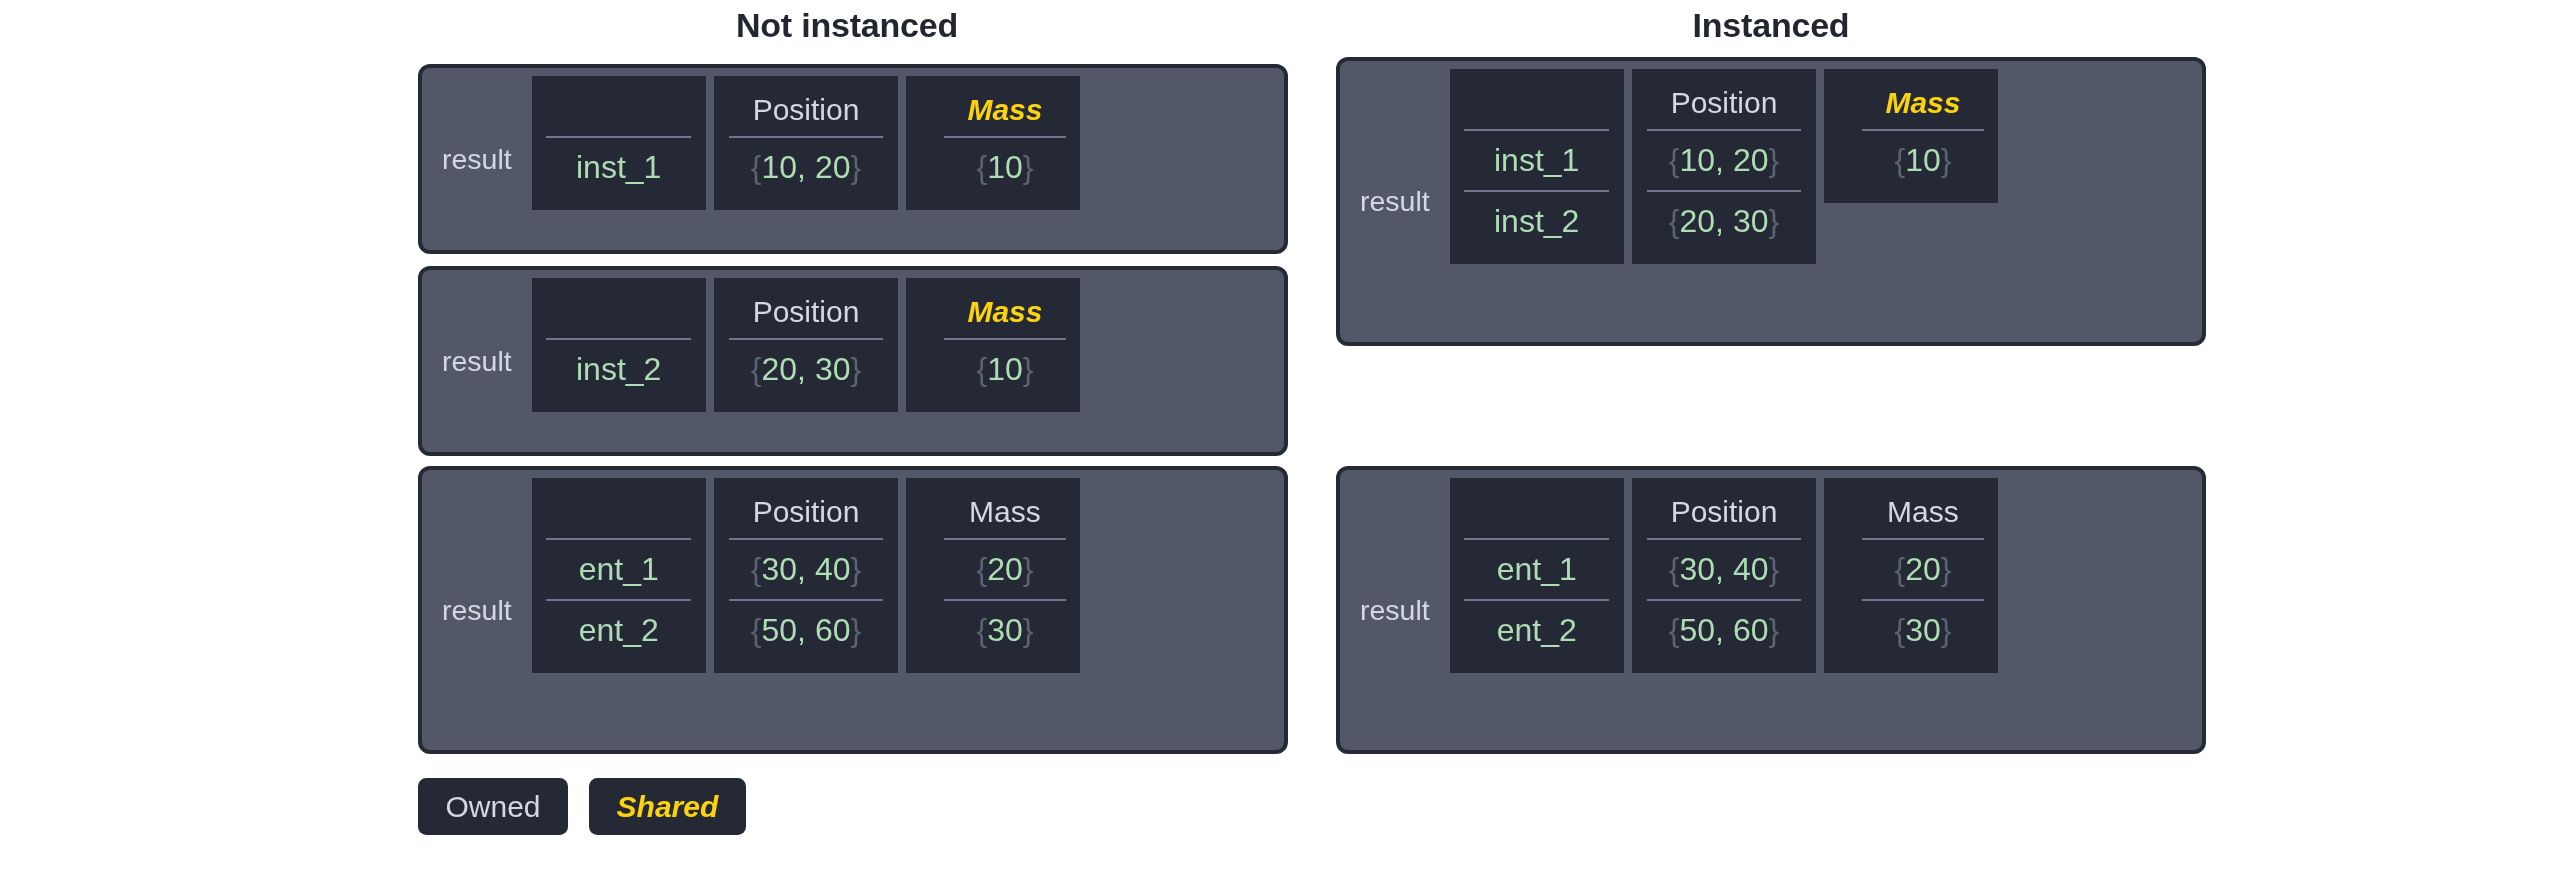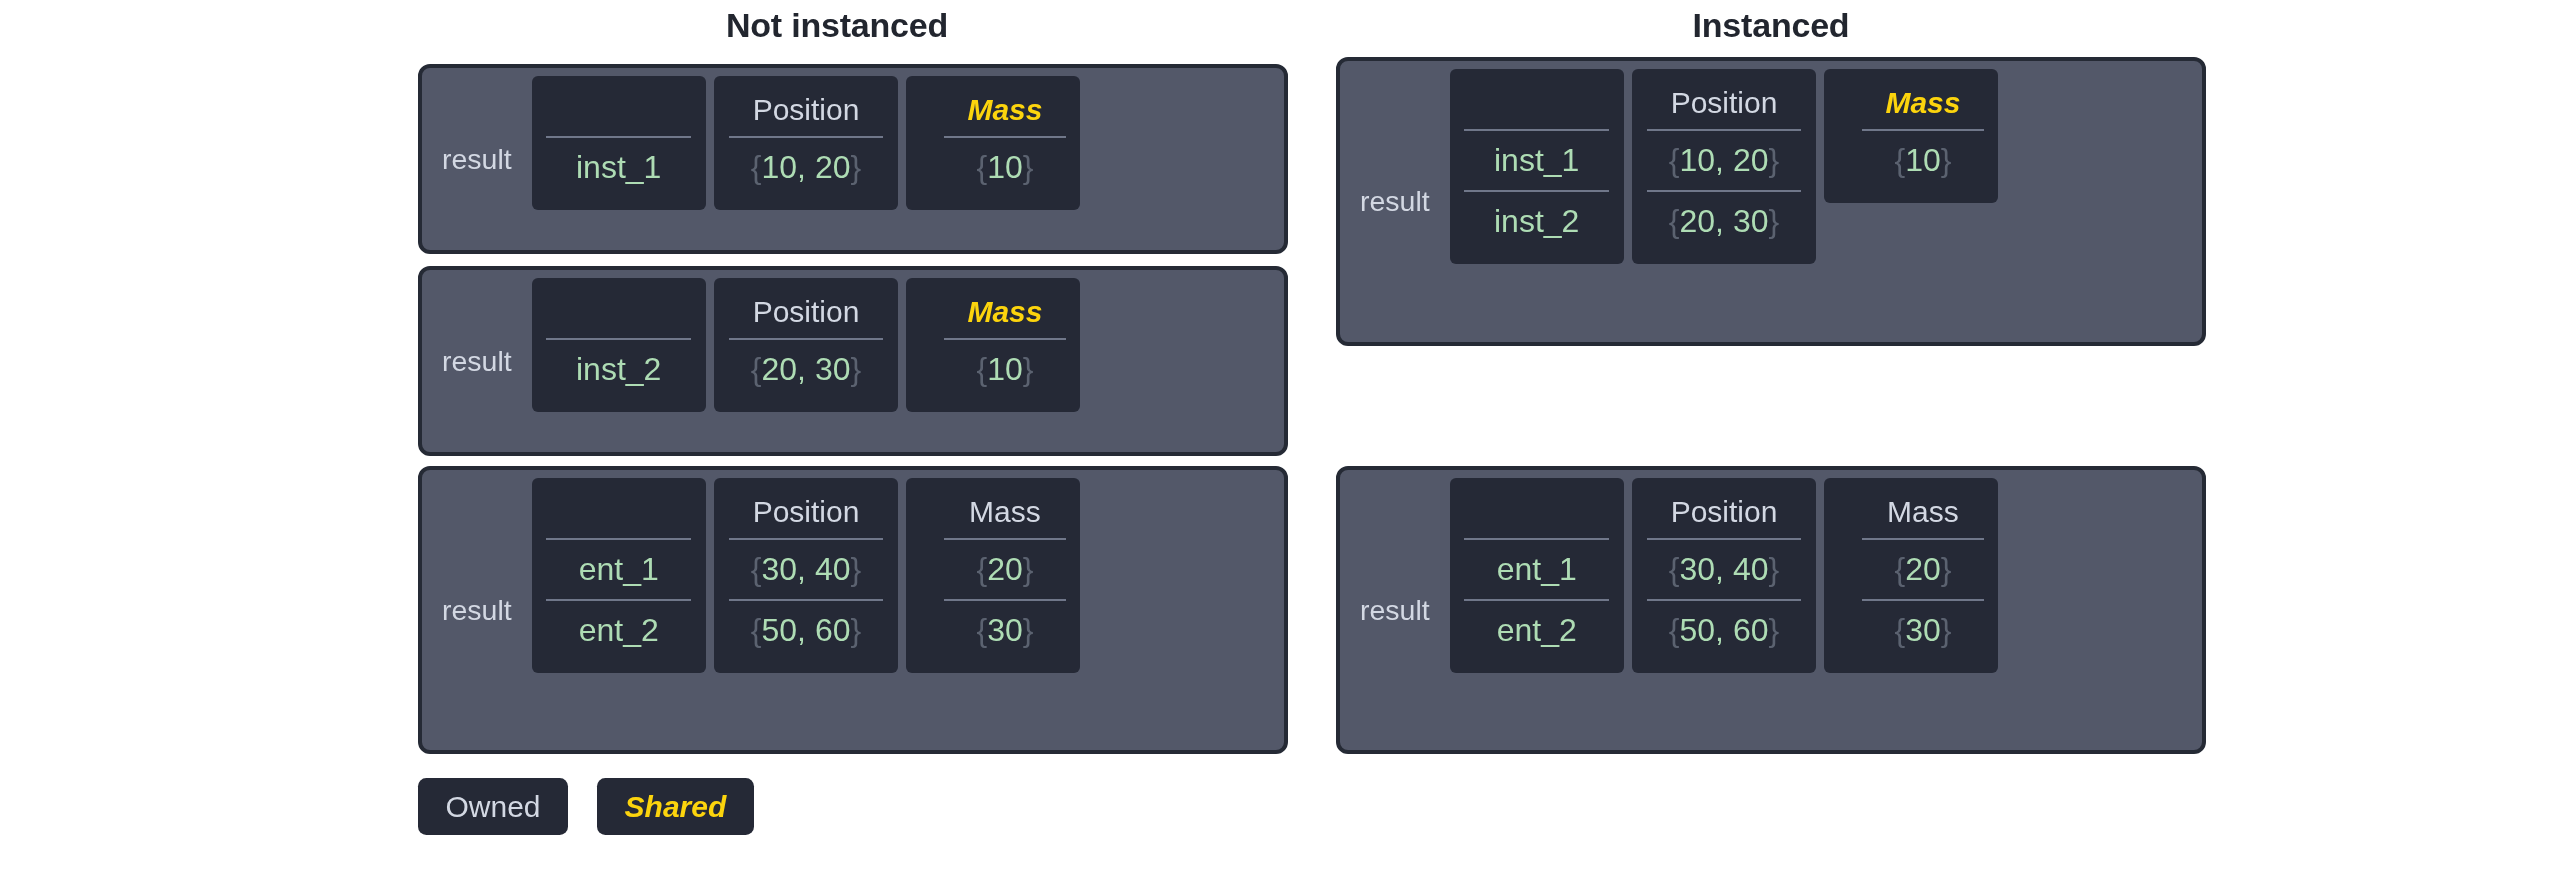--- a/index.html
+++ b/index.html
@@ -15,21 +15,21 @@
   
   .title {
     position:absolute;
     font-size:34px;
     font-weight:bold;
     color:#22262f;
     text-align:center;
     letter-spacing:-0.2px;
     white-space:nowrap;
   }
-  #title-left  { left:402px;  top:5.5px;  width:870px; }
+  #title-left  { left:412px;  top:5.5px;  width:870px; }
   #title-right { left:1336px; top:5.5px;  width:870px; }
 
   
   .card {
     position:absolute;
     background:#535869;
     border:4.6px solid #252a35;
     border-radius:12px;
     display:flex;
     align-items:stretch;
@@ -46,21 +46,21 @@
   }
   .cols {
     flex:1 1 auto;
     display:flex;
     align-items:flex-start;
     gap:8.3px;
     padding:8.3px 8.3px 8.3px 0;
   }
   .col {
     background:#252936;
-    border-radius:6px;
+    border-radius:0;
     display:flex;
     flex-direction:column;
     padding:8.3px 14.7px 13px 14.7px;
   }
   .col.c-name { flex:0 0 174px; }
   .col.c-pos  { flex:0 0 184px; }
   .col.c-mass { flex:0 0 174px;padding-left:38px; }
 
   .col-header {
     height:51px;
@@ -88,21 +88,21 @@
     border-top:2.8px solid #70778a;
     white-space:nowrap;
   }
   .cell .brace { color:#5b6270; }
 
   
   .legend {
     position:absolute;
     left:418px; top:778px;
     display:flex;
-    gap:29px;
+    gap:21px;
   }
   .legend-chip {
     background:#252936;
     border-radius:8.3px;
     height:57px;
     display:flex;
     align-items:center;
     justify-content:center;
     padding:0 27.5px;
     font-size:30px;

